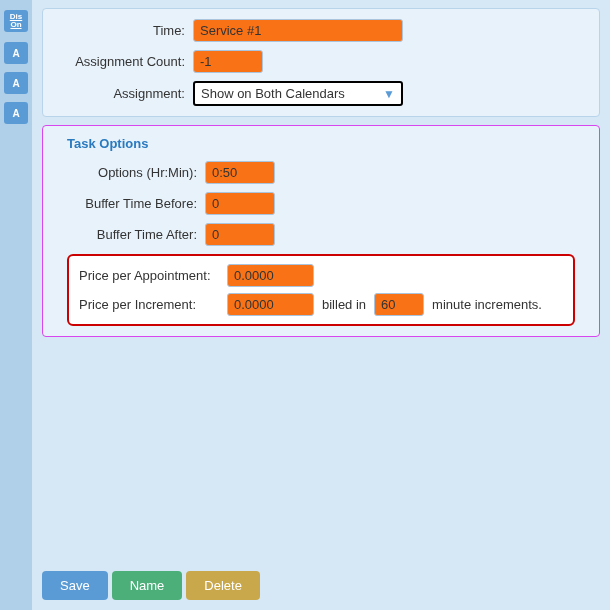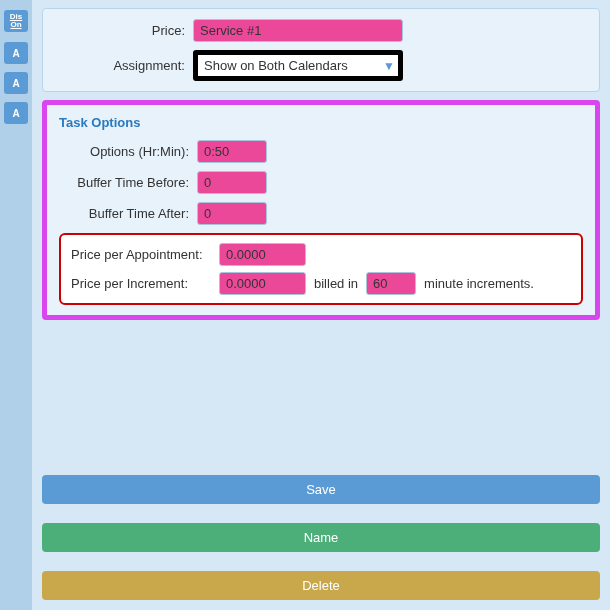--- a/index.html
+++ b/index.html
@@ -71,21 +71,21 @@
       color: #333;
       min-width: 130px;
       text-align: right;
       flex-shrink: 0;
     }
 
     .form-input {
       border: 1px solid #aac4de;
       border-radius: 3px;
       padding: 3px 6px;
-      background: #ec4899;
+      background: #f97316;
       font-size: 13px;
       color: #333;
       outline: none;
     }
 
     .input-small {
       width: 70px;
     }
 
     .input-medium {
@@ -95,21 +95,21 @@
     .input-name {
       width: 210px;
     }
 
     .select-wrapper {
       position: relative;
       display: inline-block;
     }
 
     .form-select {
-      border: 5px solid #000000;
+      border: 2px solid #000000;
       border-radius: 3px;
       padding: 3px 28px 3px 6px;
       background: white;
       font-size: 13px;
       color: #333;
       width: 210px;
       appearance: none;
       -webkit-appearance: none;
       outline: none;
       cursor: pointer;
@@ -120,23 +120,23 @@
       right: 8px;
       top: 50%;
       transform: translateY(-50%);
       color: #5b9bd5;
       pointer-events: none;
       font-size: 12px;
     }
 
     .task-options-section {
       background: #e8f2fb;
-      border: 5px solid #d946ef;
+      border: 1px solid #d946ef;
       border-radius: 4px;
-      padding: 10px 12px;
+      padding: 10px 24px;
       margin-bottom: 8px;
     }
 
     .section-title {
       color: #2a7abf;
       font-weight: bold;
       font-size: 13px;
       margin-bottom: 10px;
       border: none;
     }
@@ -166,24 +166,23 @@
       flex-shrink: 0;
     }
 
     .inline-text {
       color: #333;
       white-space: nowrap;
     }
 
     .footer-buttons {
       display: flex;
-      gap: 19px;
+      gap: 4px;
       padding: 10px 0 0 0;
       margin-top: auto;
-      flex-direction: column;
     }
 
     .btn {
       padding: 7px 18px;
       border: none;
       border-radius: 4px;
       font-size: 13px;
       cursor: pointer;
       font-weight: normal;
     }
@@ -220,22 +219,26 @@
   </div>
   <div class="sidebar-btn" style="margin-top:6px;">A</div>
   <div class="sidebar-btn" style="margin-top:4px;">A</div>
   <div class="sidebar-btn" style="margin-top:4px;">A</div>
 </div>
 
 <div class="main-content">
 
   <div class="form-section top-section">
     <div class="form-row">
-      <span class="form-label">Price:</span>
+      <span class="form-label">Time:</span>
       <input class="form-input input-name" type="text" value="Service #1" style="">
+    </div>
+    <div class="form-row">
+      <span class="form-label">Assignment Count:</span>
+      <input class="form-input input-small" type="text" value="-1" style="">
     </div>
     <div class="form-row">
       <span class="form-label">Assignment:</span>
       <div class="select-wrapper">
         <select class="form-select">
           <option>Show on Both Calendars</option>
           <option>Show on Main Calendar</option>
           <option>Show on Staff Calendar</option>
           <option>Hidden</option>
         </select>

